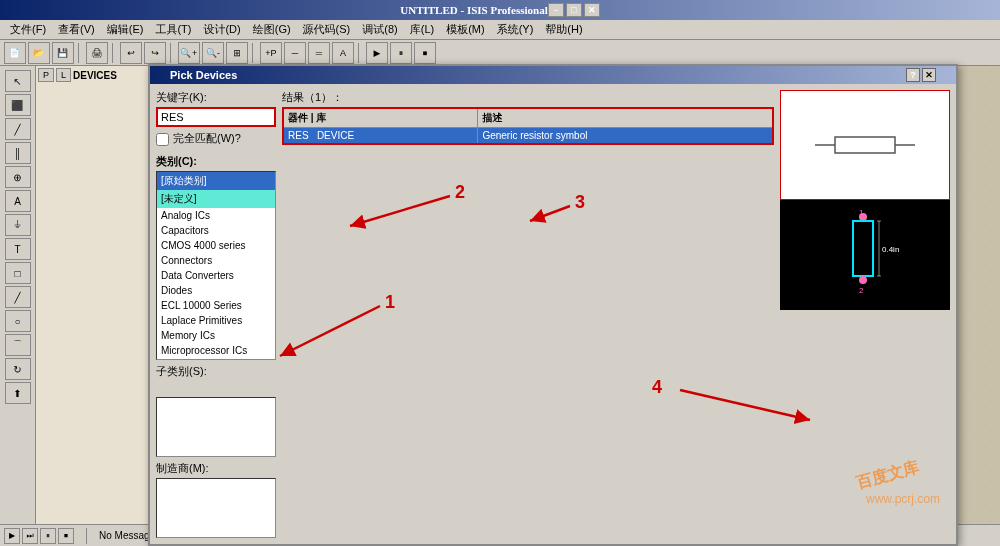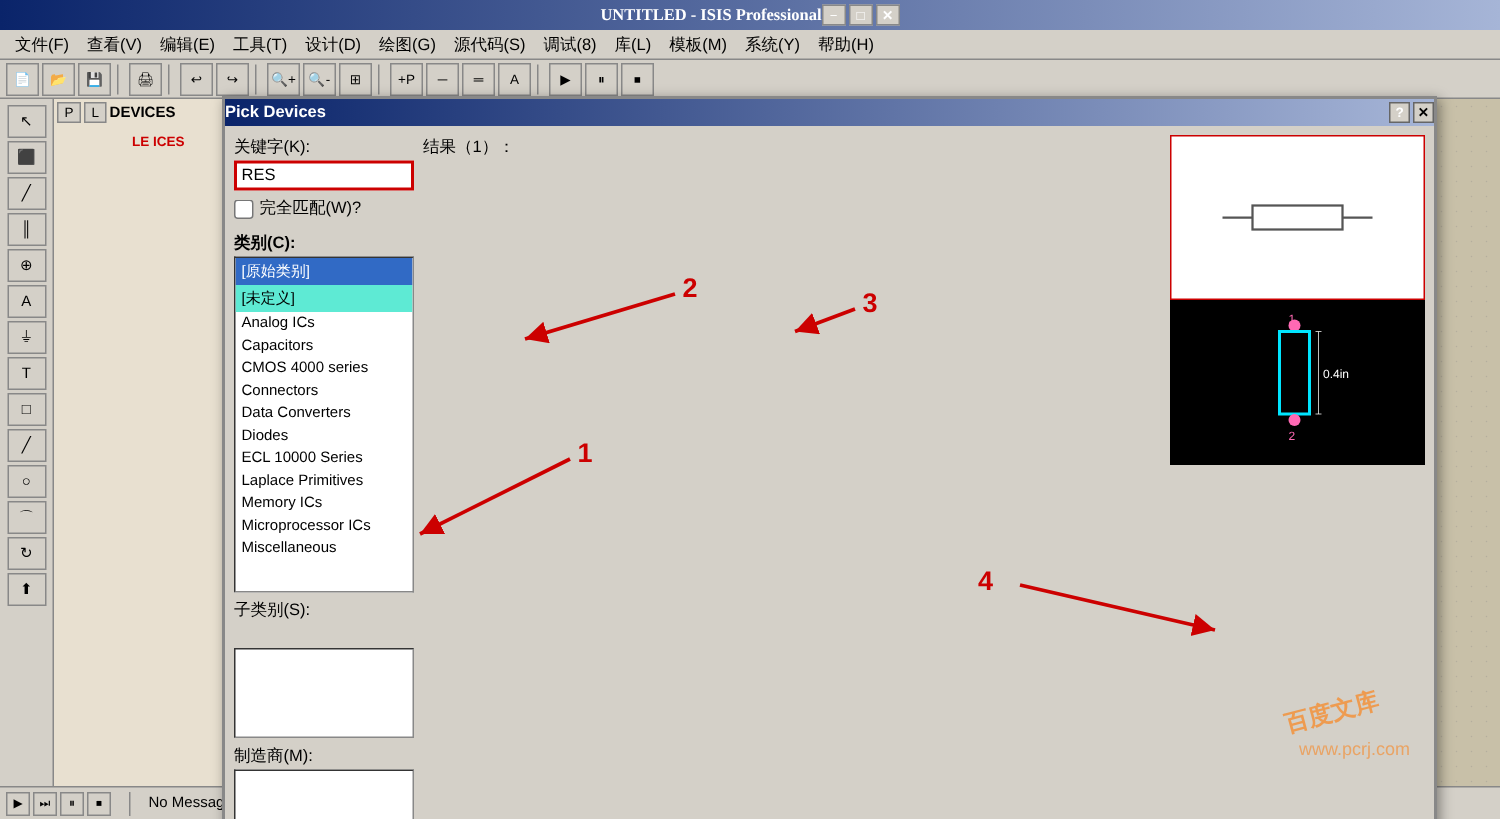--- a/index.html
+++ b/index.html
@@ -26,34 +26,34 @@
     .left-toolbar { width: 36px; background: #d4d0c8; border-right: 1px solid #888; display: flex; flex-direction: column; align-items: center; padding: 4px 2px; gap: 2px; }
     .left-btn { width: 26px; height: 22px; background: #d4d0c8; border: 1px solid #888; display: flex; align-items: center; justify-content: center; cursor: pointer; font-size: 10px; }
 
     
     .canvas-area { width: 140px; background: #e8e0d0; border-right: 1px solid #888; position: relative; }
     .canvas-tabs { display: flex; align-items: center; padding: 2px; gap: 2px; }
     .canvas-tab { font-size: 9px; padding: 1px 4px; background: #d4d0c8; border: 1px solid #888; cursor: pointer; }
 
     
     .pick-dialog { position: absolute; top: 64px; left: 148px; width: 810px; background: #d4d0c8; border: 2px solid #888; z-index: 200; box-shadow: 2px 2px 8px rgba(0,0,0,0.4); }
-    .dialog-title { background: linear-gradient(to right, #0a246a, #a6b5d7); color: white; height: 18px; display: flex; align-items: center; justify-content: space-between; padding: 0 0; font-size: 11px; font-weight: bold; }
+    .dialog-title { background: linear-gradient(to right, #0a246a, #a6b5d7); color: white; height: 18px; display: flex; align-items: center; justify-content: space-between; padding: 0 20px; font-size: 11px; font-weight: bold; }
     .dialog-close { width: 14px; height: 14px; background: #d4d0c8; border: 1px solid #666; color: #000; font-size: 9px; display: flex; align-items: center; justify-content: center; cursor: pointer; }
     .dialog-body { padding: 6px; display: flex; gap: 6px; }
     .dialog-left { width: 120px; }
     .dialog-middle { flex: 1; }
     .dialog-right { width: 170px; }
     .field-label { font-size: 11px; margin-bottom: 2px; }
     .field-input { width: 100%; height: 20px; border: 1px inset #888; background: white; font-size: 11px; padding: 1px 3px; }
     .results-header { font-size: 11px; margin-bottom: 2px; }
     .results-table { width: 100%; border-collapse: collapse; border: 1px solid #888; }
     .results-table th { background: #d4d0c8; border: 1px solid #888; padding: 2px 4px; font-size: 10px; text-align: left; }
     .results-table td { border: 1px solid #888; padding: 2px 4px; font-size: 10px; }
     .results-selected { background: #316ac5; color: white; }
-    .category-list { border: 1px inset #888; background: white; height: 224px; overflow-y: auto; }
+    .category-list { border: 1px inset #888; background: white; height: 189px; overflow-y: auto; }
     .category-item { padding: 2px 4px; font-size: 10px; cursor: pointer; white-space: nowrap; }
     .category-item.selected { background: #316ac5; color: white; }
     .category-item.highlight { background: #5eead4; }
     .sub-label { font-size: 11px; margin-top: 4px; margin-bottom: 18px; }
     .sub-list { border: 1px inset #888; background: white; height: 60px; overflow-y: auto; }
     .mfr-label { font-size: 11px; margin-top: 4px; margin-bottom: 2px; }
     .mfr-list { border: 1px inset #888; background: white; height: 60px; overflow-y: auto; }
     .preview-box { border: 1px solid #c00; background: white; height: 110px; display: flex; align-items: center; justify-content: center; }
     .pcb-label { font-size: 10px; font-weight: bold; margin-top: 4px; margin-bottom: 2px; }
     .pcb-box { background: black; height: 110px; display: flex; align-items: center; justify-content: center; position: relative; }
@@ -137,23 +137,20 @@
     <div class="left-btn">↻</div>
     <div class="left-btn">⬆</div>
   </div>
 
   <div class="canvas-area" style="position:relative;">
     <div class="canvas-tabs">
       <div class="canvas-tab">P</div>
       <div class="canvas-tab">L</div>
       <span style="font-size:10px;font-weight:bold;margin-left:0;">DEVICES</span>
     </div>
-    <div style="padding:4px;font-size:9px;color:#c00;font-weight:bold;text-align:center;line-height:1.4;">
-      LE ICES
-    </div>
   </div>
 
   <div style="flex:1; background: #c8c0a8; position: relative;">
 
     <svg width="100%" height="100%" style="position:absolute;top:0;left:0;opacity:0.3;">
       <defs>
         <pattern id="grid" width="10" height="10" patternUnits="userSpaceOnUse">
           <circle cx="5" cy="5" r="0.5" fill="#888"></circle>
         </pattern>
       </defs>
@@ -197,20 +194,34 @@
 
       </div>
       <div class="sub-label">子类别(S):</div>
       <div class="sub-list"></div>
       <div class="mfr-label">制造商(M):</div>
       <div class="mfr-list"></div>
     </div>
 
     <div class="dialog-middle">
       <div class="results-header">结果（1）：</div>
+      <table class="results-table" style="border:2px solid #c00;">
+        <thead>
+          <tr>
+            <th>器件 | 库</th>
+            <th>描述</th>
+          </tr>
+        </thead>
+        <tbody>
+          <tr class="results-selected">
+            <td>RES &nbsp; DEVICE</td>
+            <td>Generic resistor symbol</td>
+          </tr>
+        </tbody>
+      </table>
 
       <svg style="position:absolute;top:0;left:0;width:100%;height:100%;pointer-events:none;z-index:400;overflow:visible;">
 
         <defs>
           <marker id="arr" markerWidth="8" markerHeight="8" refX="6" refY="3" orient="auto">
             <polygon points="0 0, 6 3, 0 6" fill="#c00"></polygon>
           </marker>
         </defs>
 
         <line x1="230" y1="240" x2="130" y2="290" stroke="#c00" stroke-width="2.5" marker-end="url(#arr)"></line>

